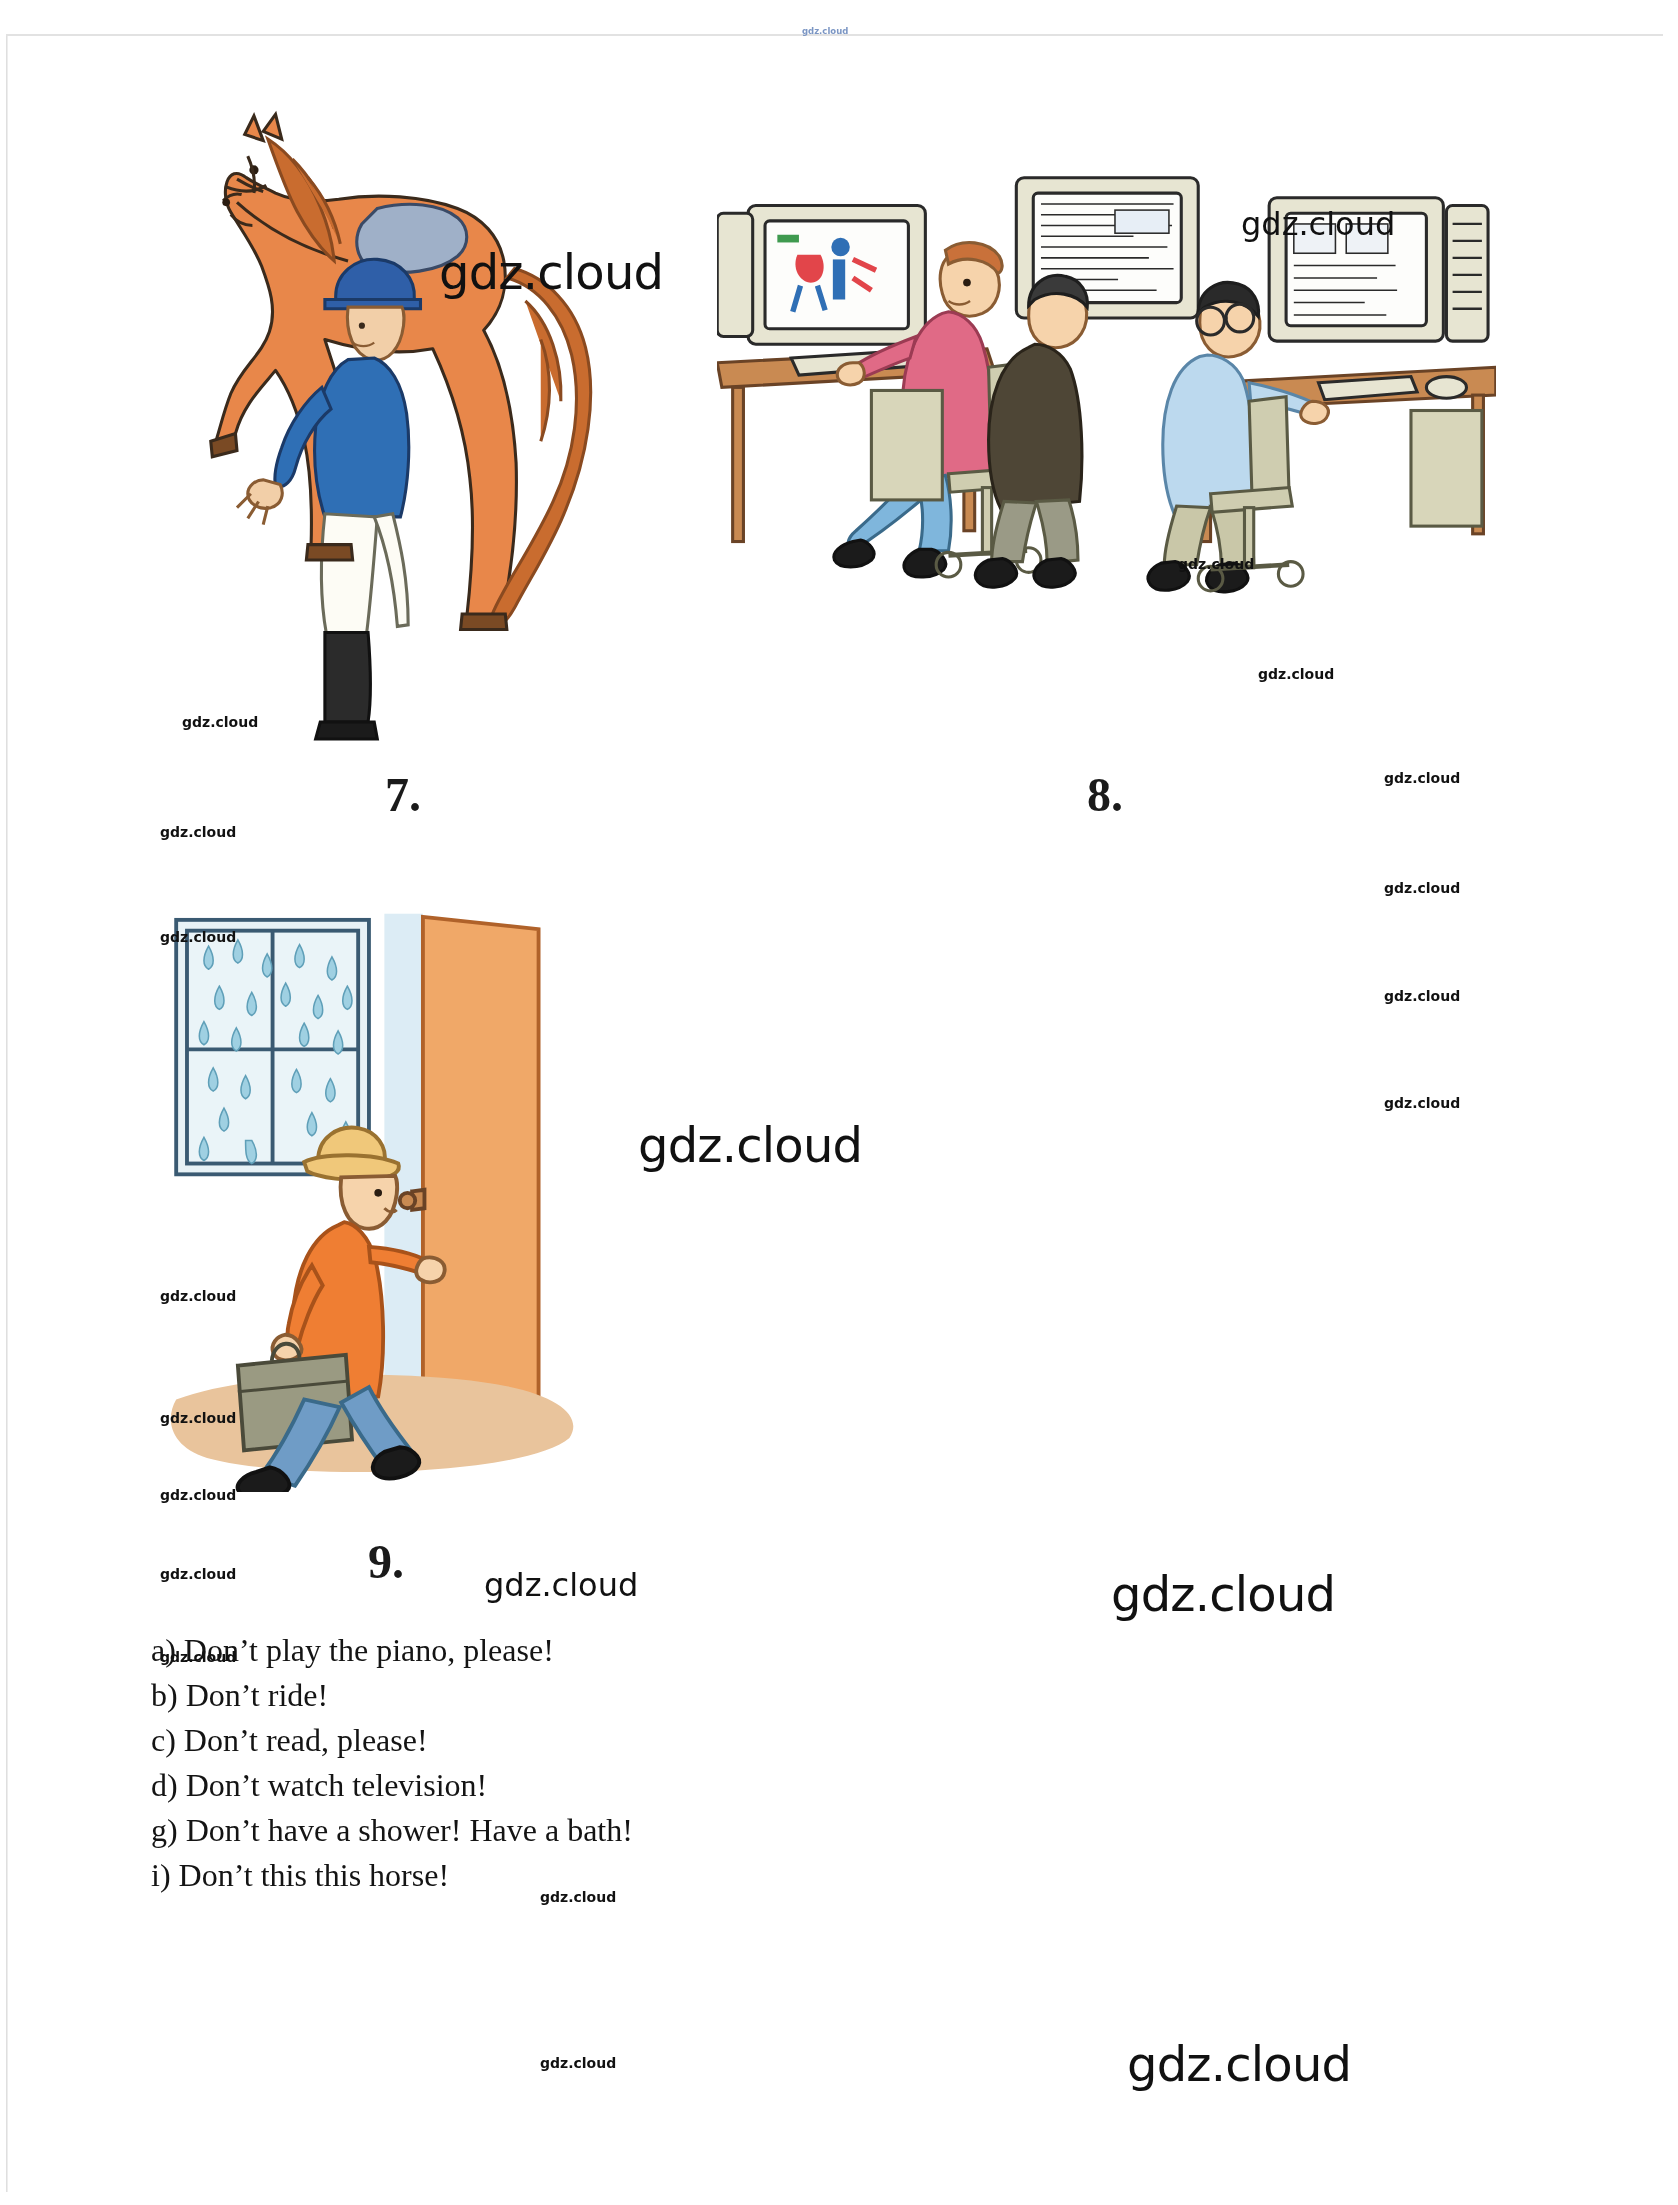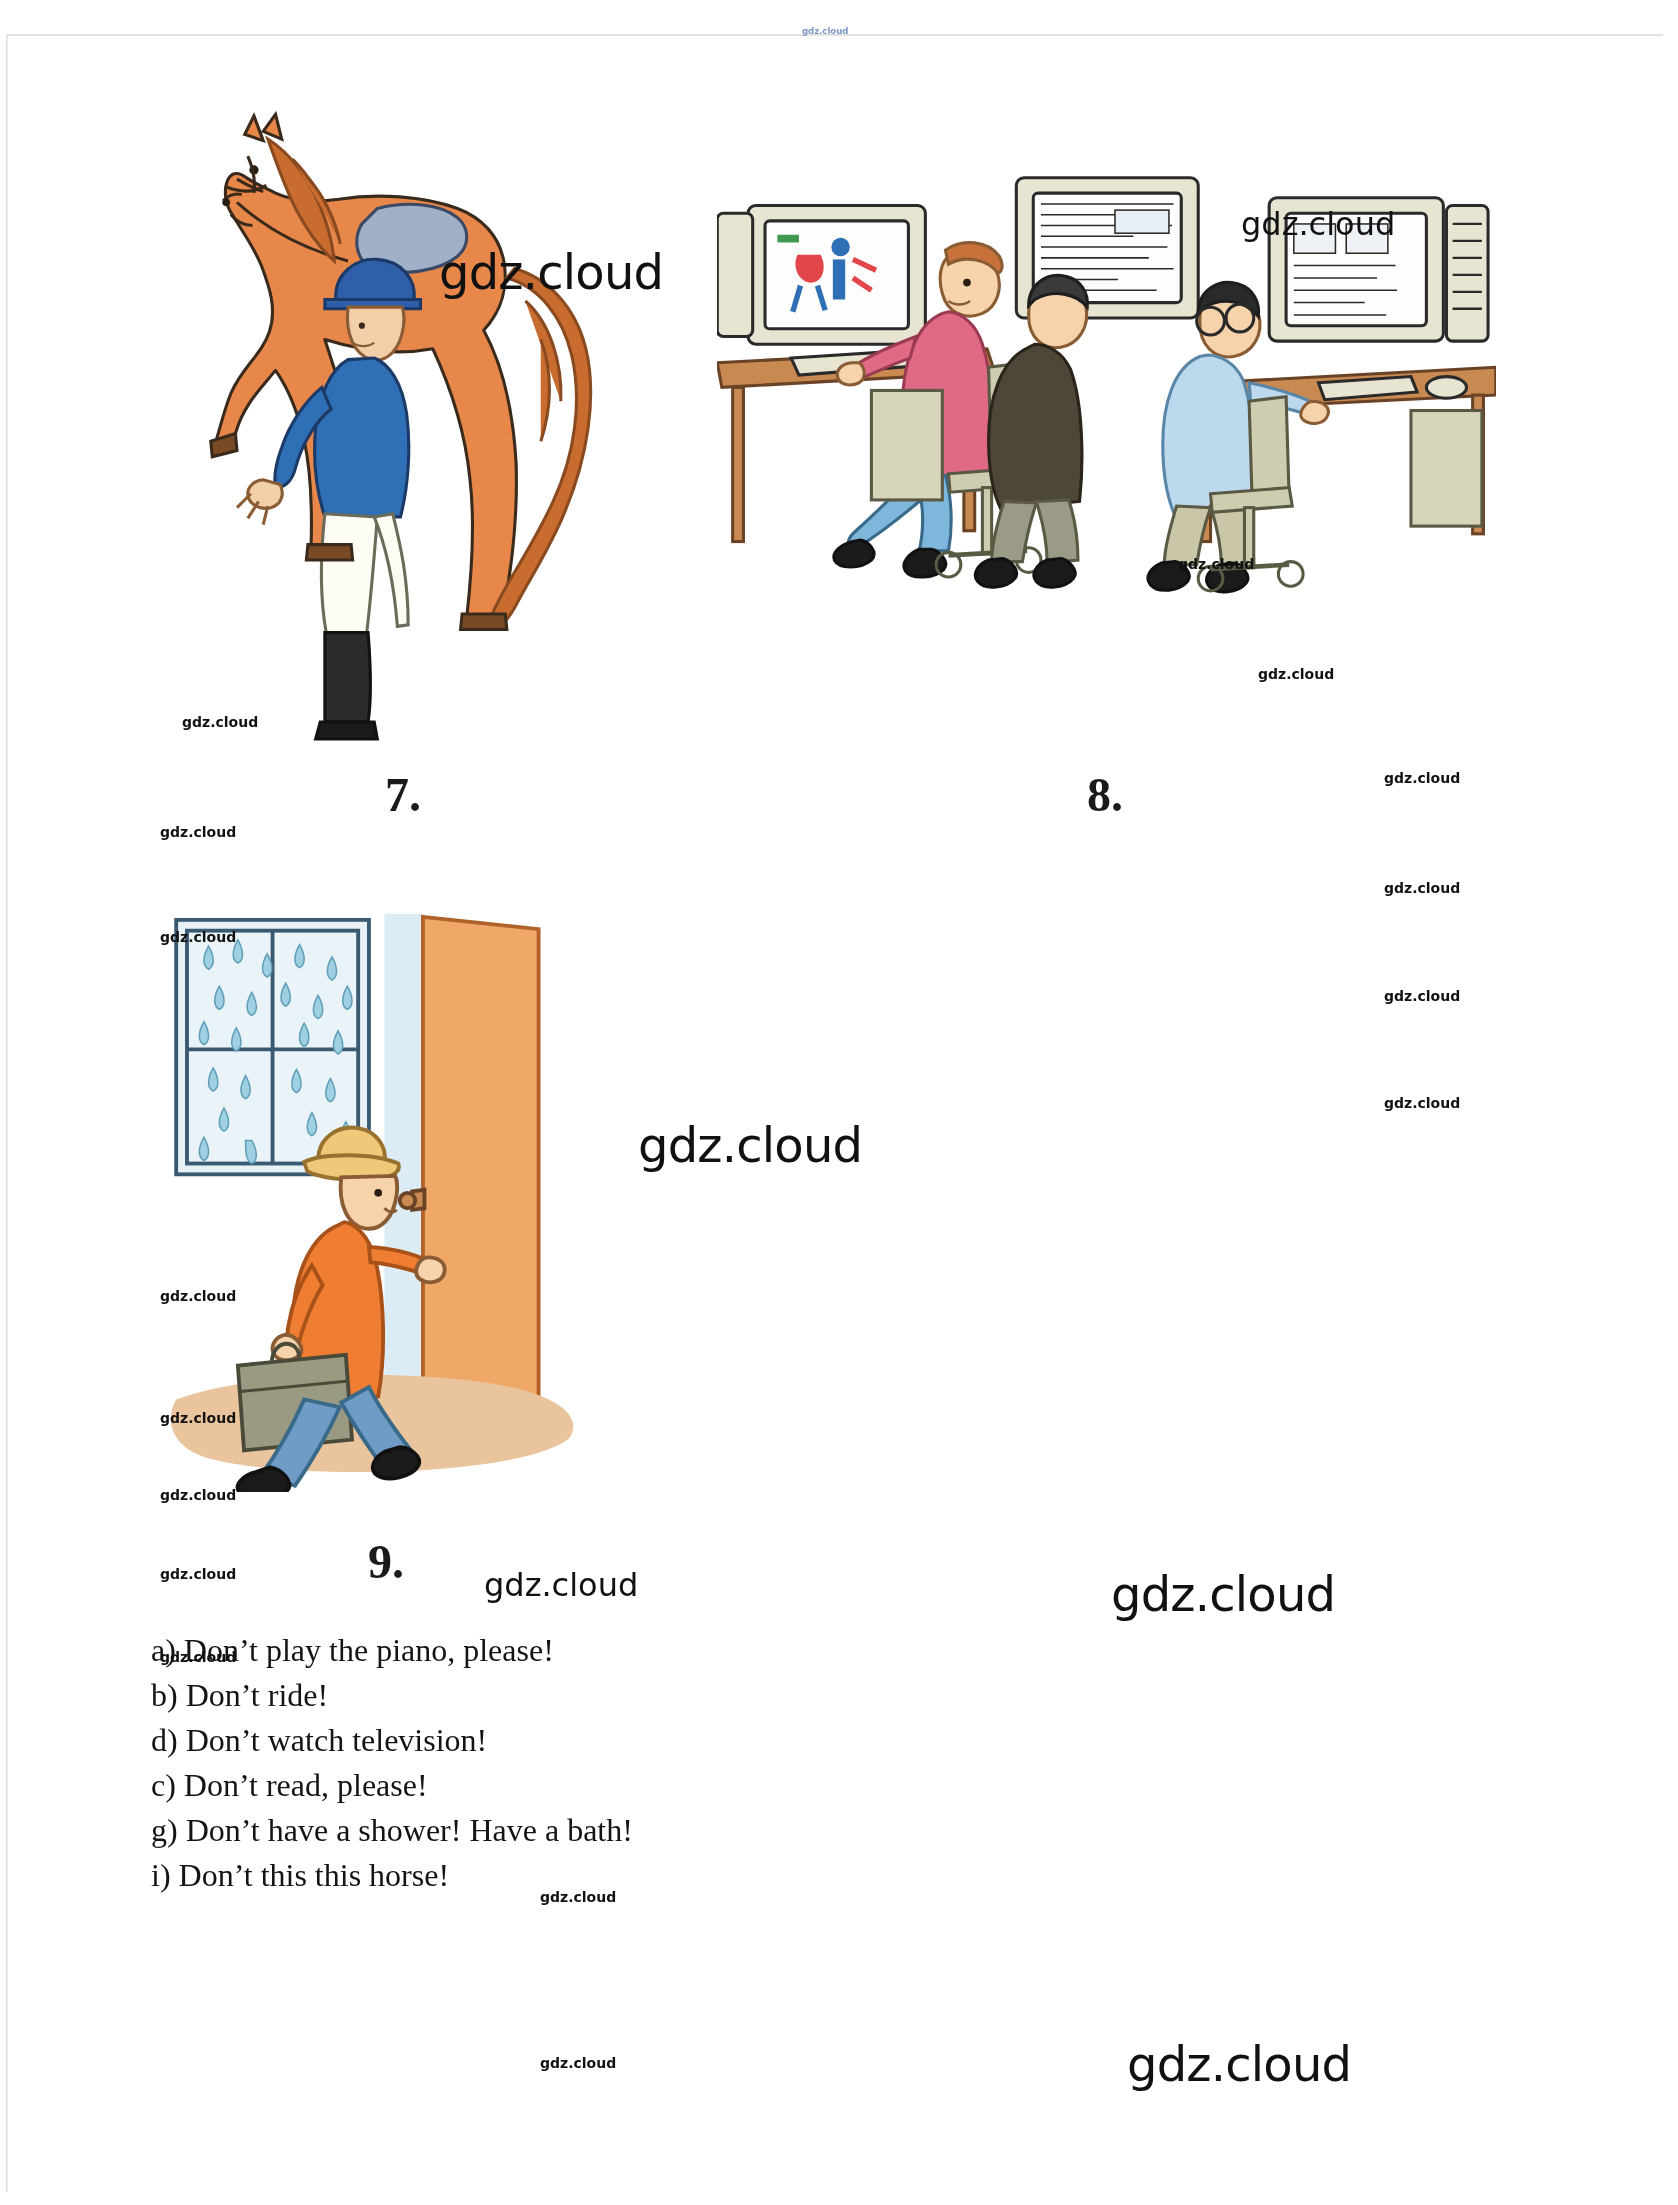--- a/index.html
+++ b/index.html
@@ -435,22 +435,22 @@
         <path d="M300 708 C286 716 280 730 290 738 C304 748 336 740 344 726
                  C350 714 332 702 320 702 Z" fill="#1b1b1b" stroke="#111" stroke-width="5"></path>
       </g>
     </svg>
   </div>
   <div class="fig-num" style="left:368px; top:1534px;">9.</div>
 
   <div class="answers">
     <div>a) Don’t play the piano, please!</div>
     <div>b) Don’t ride!</div>
+    <div>c) Don’t read, please!</div>
     <div>d) Don’t watch television!</div>
-    <div>c) Don’t read, please!</div>
     <div>g) Don’t have a shower! Have a bath!</div>
     <div>i) Don’t this this horse!</div>
   </div>
 
   <div id="watermark-layer">
       <div class="wm wm-tiny" style="left: 802px; top: 1.5px; color: rgb(123, 150, 196);">gdz.cloud</div>
       <div class="wm wm-big" style="left: 439px; top: 220px;">gdz.cloud</div>
       <div class="wm wm-mid" style="left: 1241px; top: 181px;">gdz.cloud</div>
       <div class="wm wm-small" style="left: 1178px; top: 532px;">gdz.cloud</div>
       <div class="wm wm-small" style="left: 1258px; top: 642px;">gdz.cloud</div>

